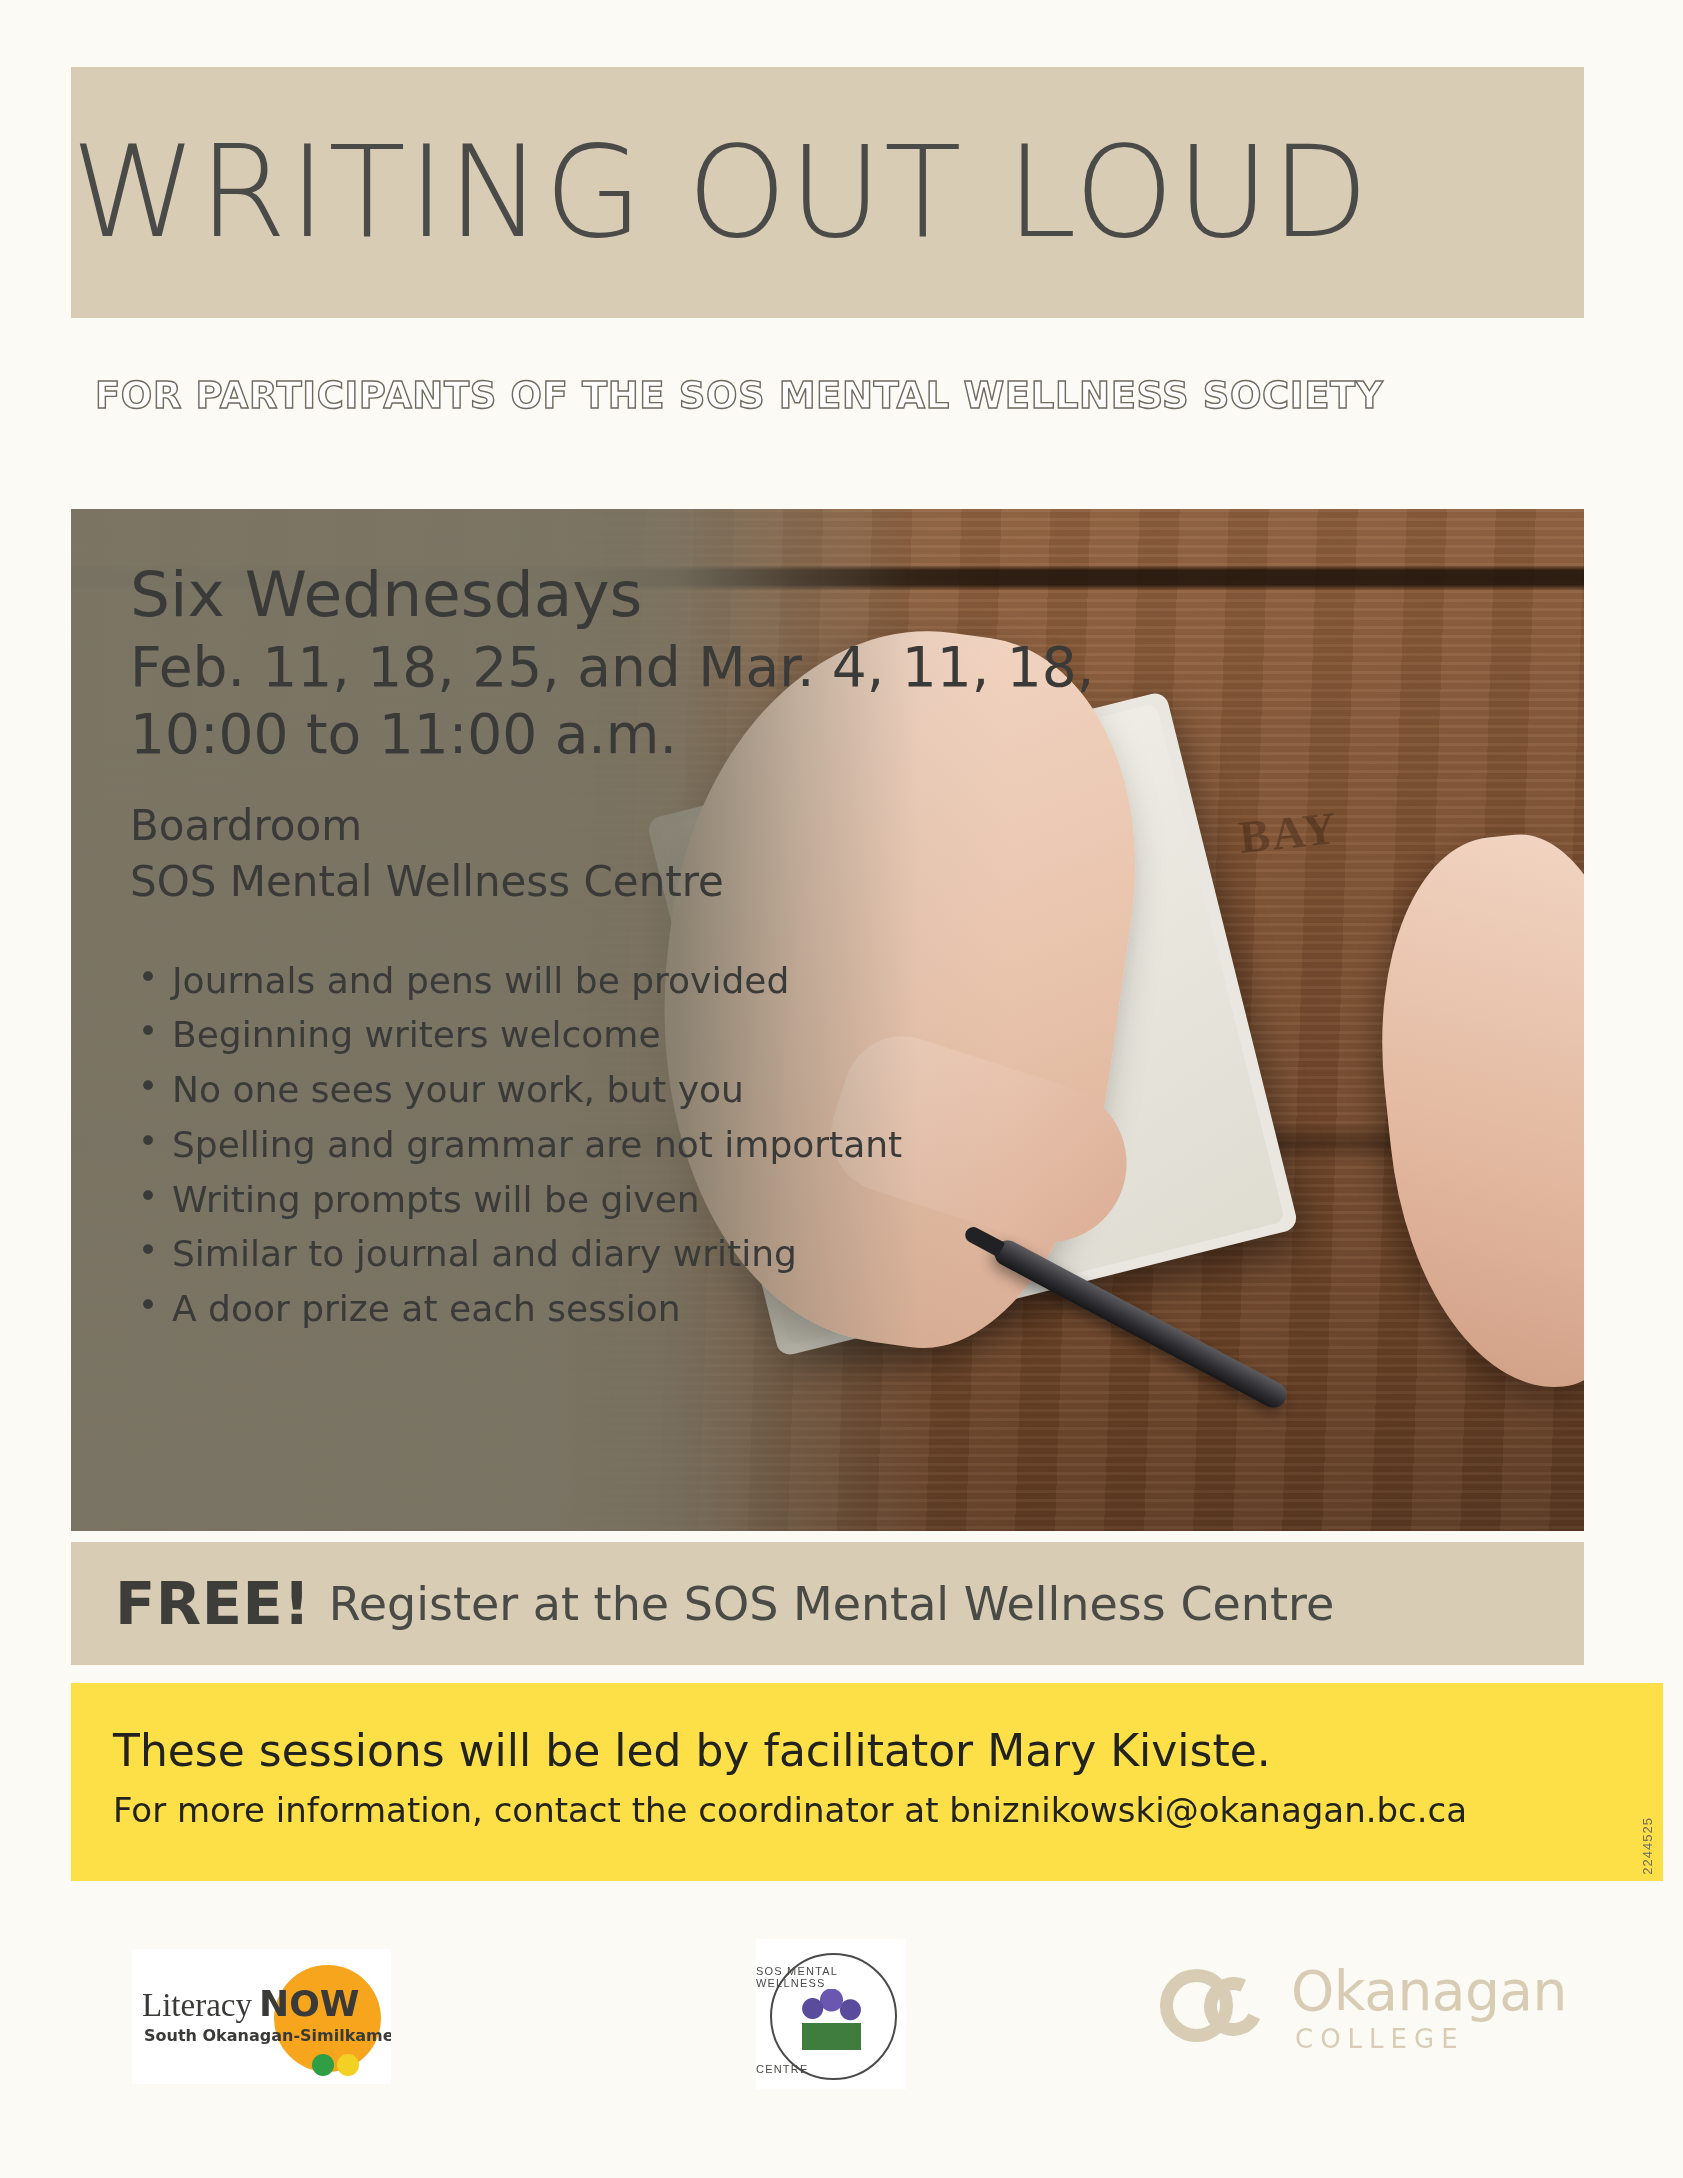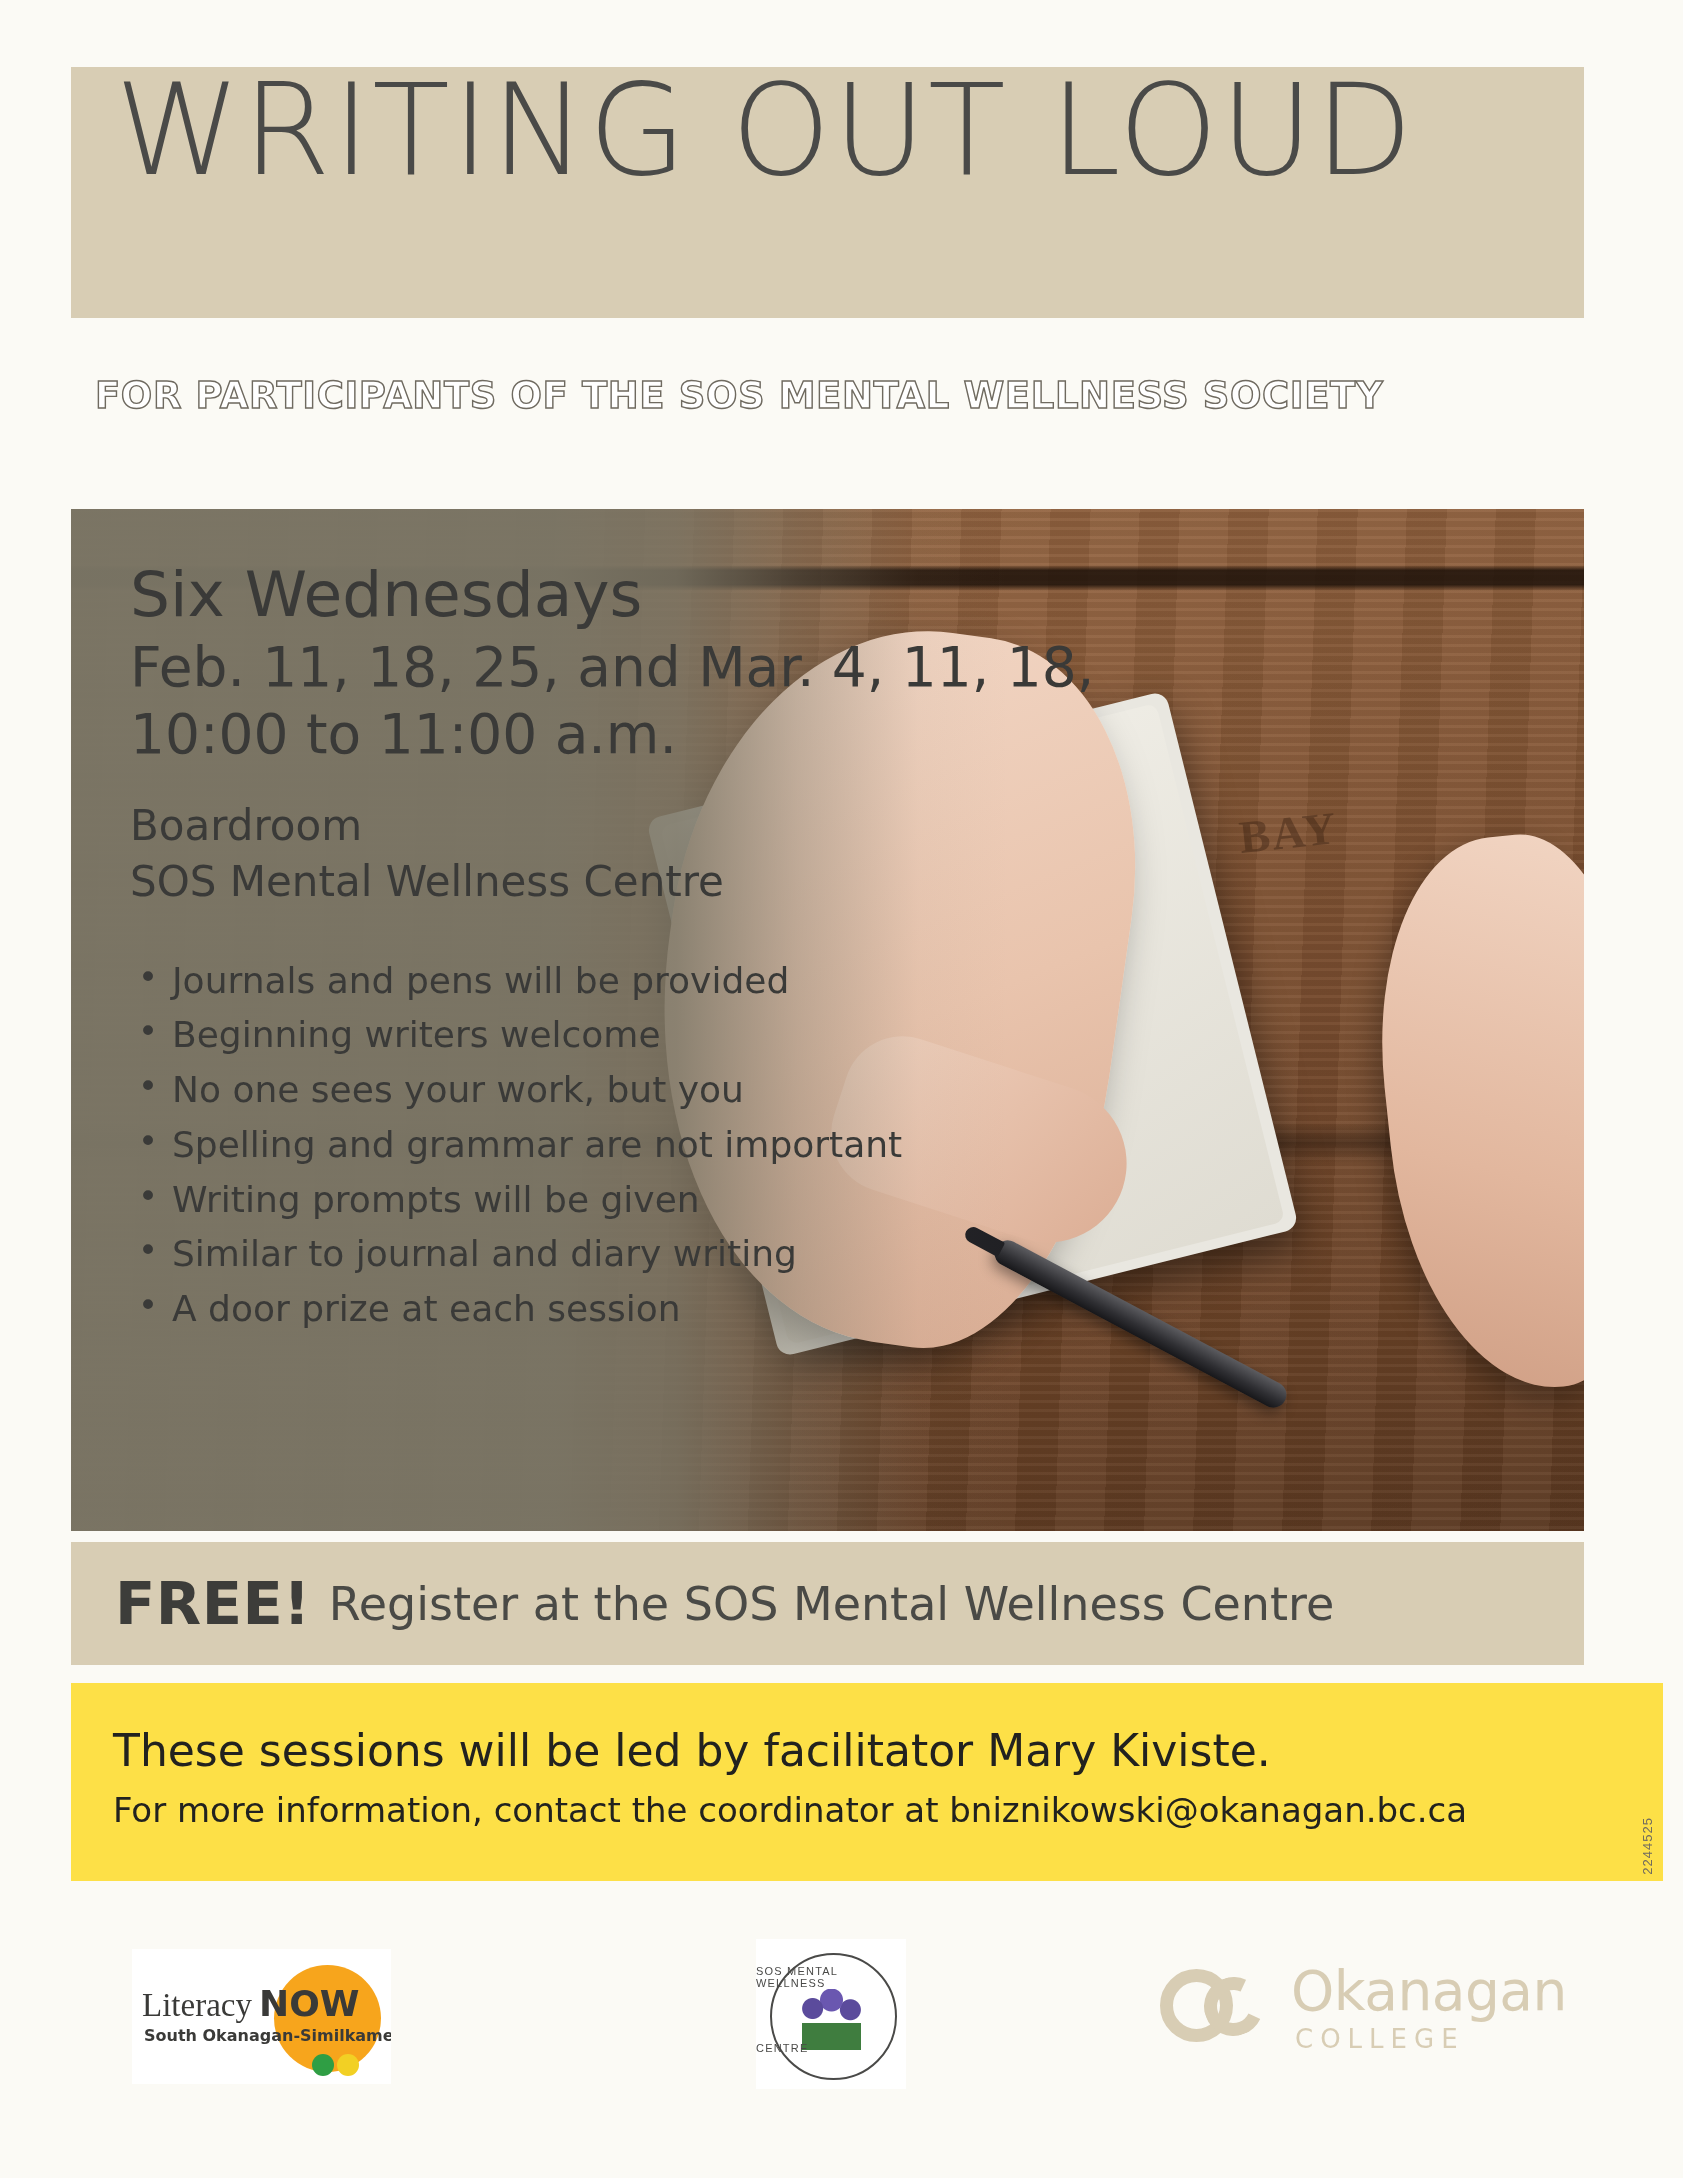--- a/index.html
+++ b/index.html
@@ -24,22 +24,21 @@
 
   
   .title-band {
     position: absolute;
     left: 71px;
     top: 67px;
     width: 1513px;
     height: 251px;
     background: #d8cdb4;
     display: flex;
-    align-items: flex-start;
-    padding-left: 44px;
+    align-items: center;
     box-sizing: border-box;
   }
   .title-text {
     font-family: "DejaVu Sans", sans-serif;
     font-weight: 300;
     font-size: 127px;
     letter-spacing: 2px;
     color: #4a4a48;
     line-height: 1;
     white-space: nowrap;
@@ -383,21 +382,21 @@
   .sos-text-top, .sos-text-bot {
     position: absolute;
     width: 150px;
     text-align: left;
     font-family: "Liberation Sans", sans-serif;
     font-size: 11px;
     letter-spacing: 1.2px;
     color: #4a4a48;
   }
   .sos-text-top { top: 26px; }
-  .sos-text-bot { bottom: 35px; }
+  .sos-text-bot { bottom: 14px; }
 
   .logo-oc {
     position: absolute;
     left: 1089px;
     top: 22px;
     width: 416px;
     height: 119px;
   }
   .oc-mark {
     position: absolute;

